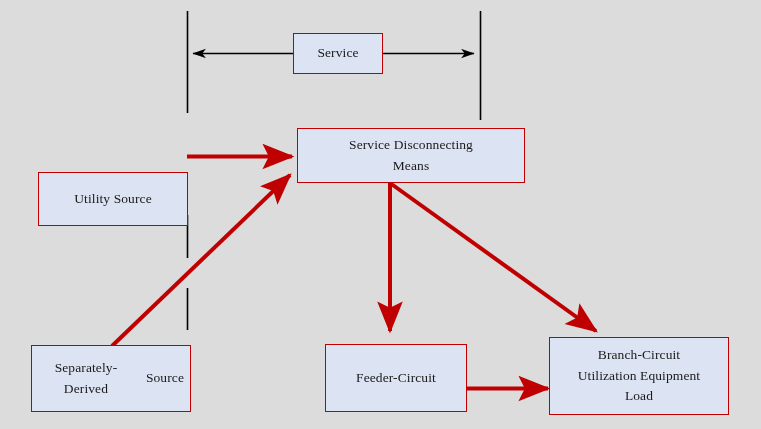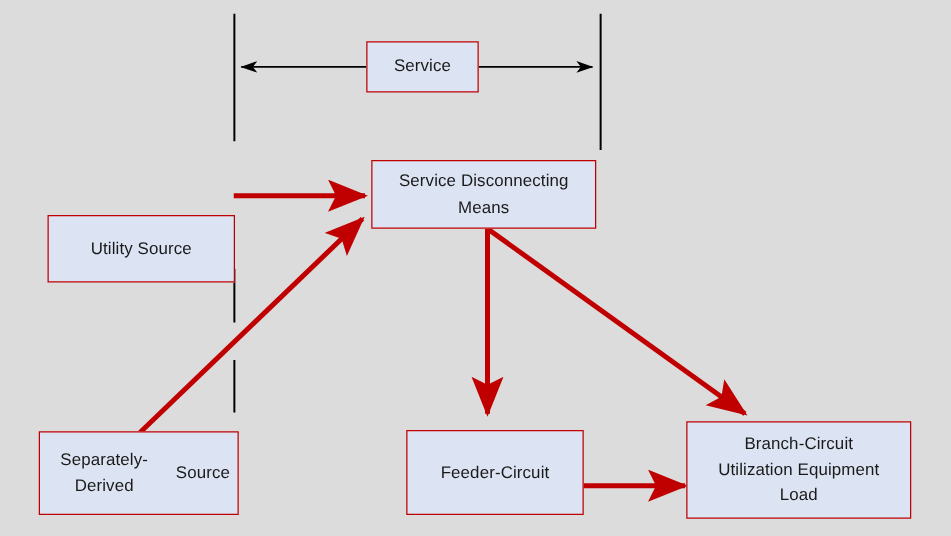--- a/index.html
+++ b/index.html
@@ -6,21 +6,21 @@
     margin: 0;
     padding: 0;
     background: #d9d9d9;
   }
   #canvas {
     position: relative;
     width: 761px;
     height: 429px;
     background: #dcdcdc;
     overflow: hidden;
-    font-family: Liberation Sans, sans-serif;
+    font-family: Liberation Serif, serif;
   }
   .box {
     position: absolute;
     box-sizing: border-box;
     background: #dce3f2;
     border: 1px solid #c00000;
     display: flex;
     align-items: center;
     justify-content: center;
     text-align: center;
@@ -75,21 +75,21 @@
   </svg>
 
   <div class="box" style="left:293px; top:33px; width:90px; height:41px;">
     <span>Service</span>
   </div>
 
   <div class="box" style="left:38px; top:127px; width:150px; height:54px;margin-top:45px;">
     <span>Utility Source</span>
   </div>
 
-  <div class="box" style="left:297px; top:128px; width:180px; height:55px; flex-direction:column;">
+  <div class="box" style="left:297px; top:128px; width:228px; height:55px; flex-direction:column;">
     <span>Service Disconnecting</span>
     <span>Means</span>
   </div>
 
   <div class="box" style="left:31px; top:345px; width:160px; height:67px; flex-direction:row;">
     <span>Separately-Derived</span>
     <span>Source</span>
   </div>
 
   <div class="box" style="left:325px; top:344px; width:142px; height:68px; flex-direction:column;">

